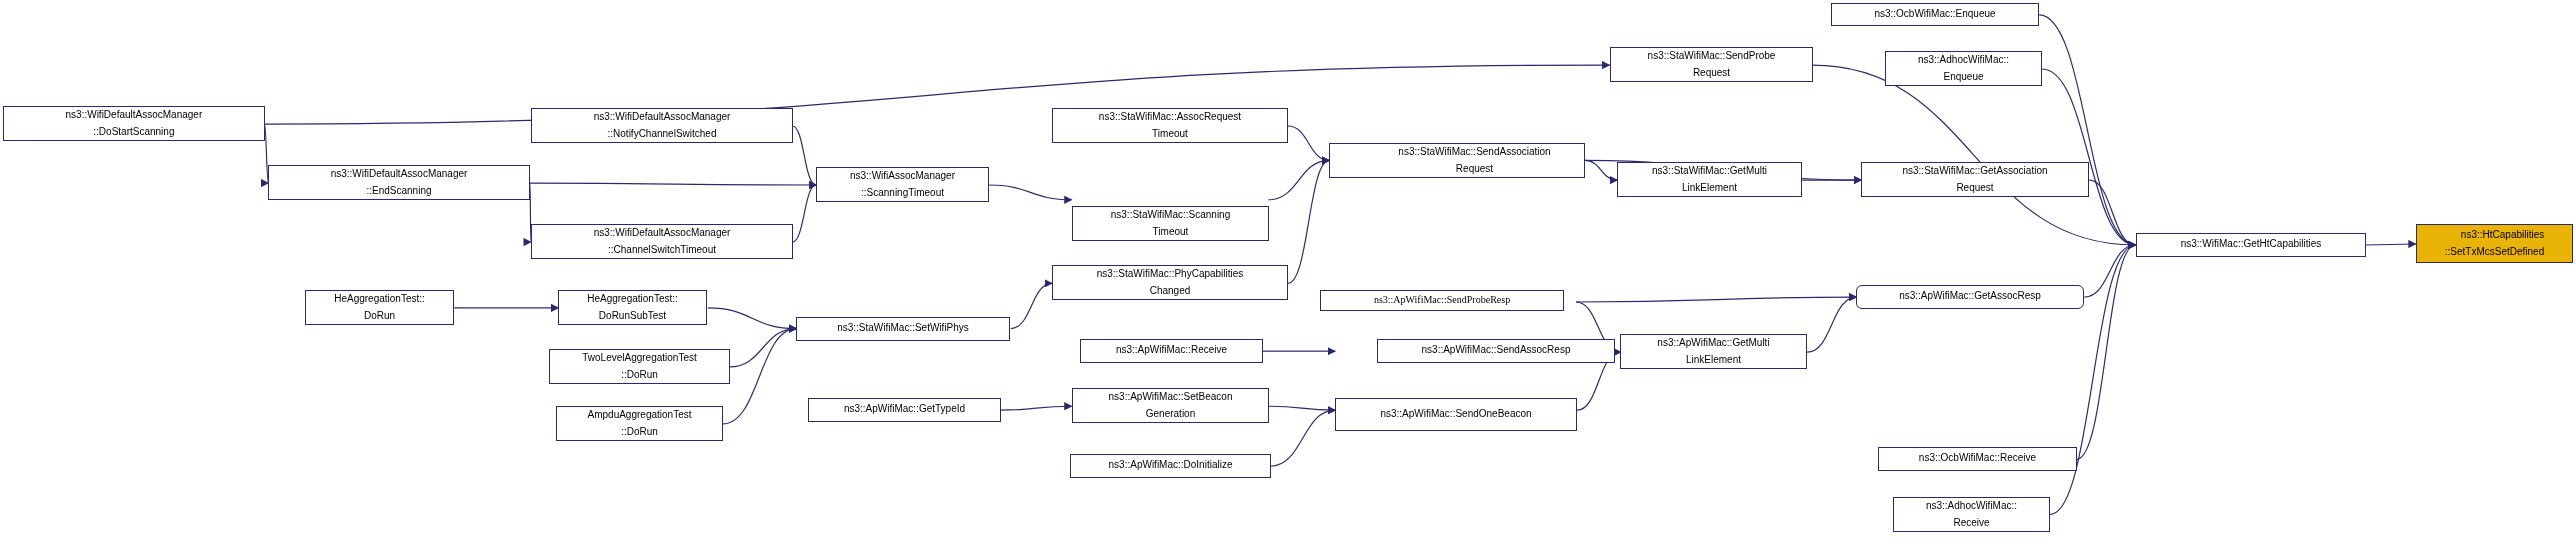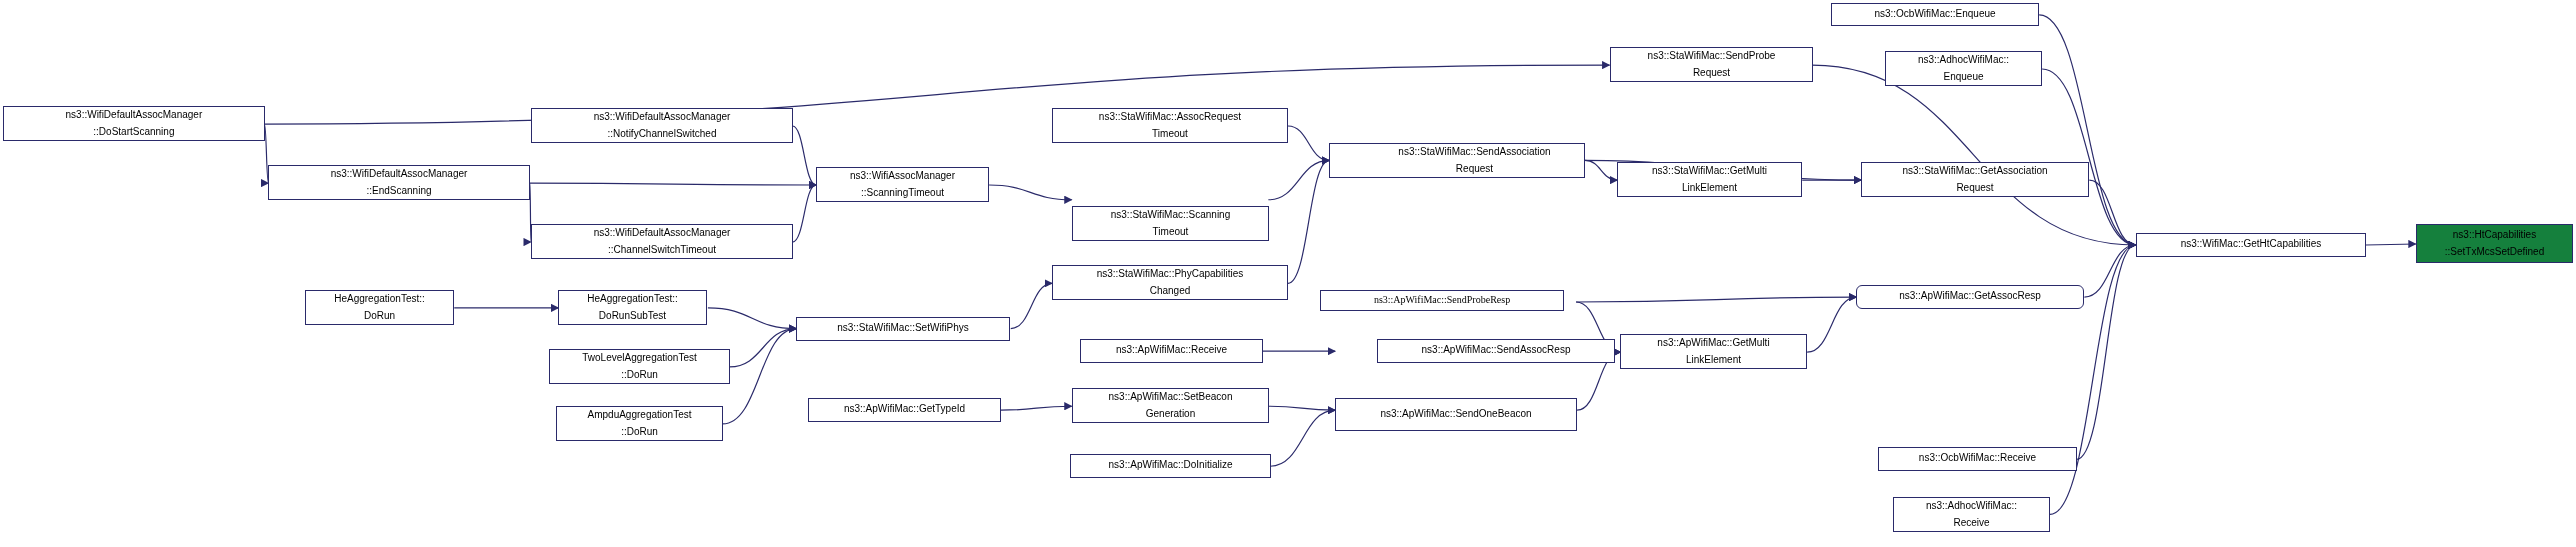--- a/index.html
+++ b/index.html
@@ -32,21 +32,22 @@
     font-size: 10px;
     line-height: 16.7px;
     display: flex;
     align-items: center;
     justify-content: center;
     text-align: center;
     white-space: pre-line;
     padding: 1px 2px;
   }
   .node.highlight {
-    background: #15803d;
+    background: #eab308;
+    text-align: right;
   }
 </style>
 </head>
 <body>
 
 <div id="canvas">
   <svg id="edges" viewBox="0 0 2620 557" width="2576" height="548">
     <defs>
       <marker id="arrow" viewBox="0 0 10 10" refX="9" refY="5" markerWidth="7" markerHeight="7" orient="auto-start-reverse">
         <path d="M 0 0 L 10 5 L 0 10 z" fill="#2a2a6a"></path>

